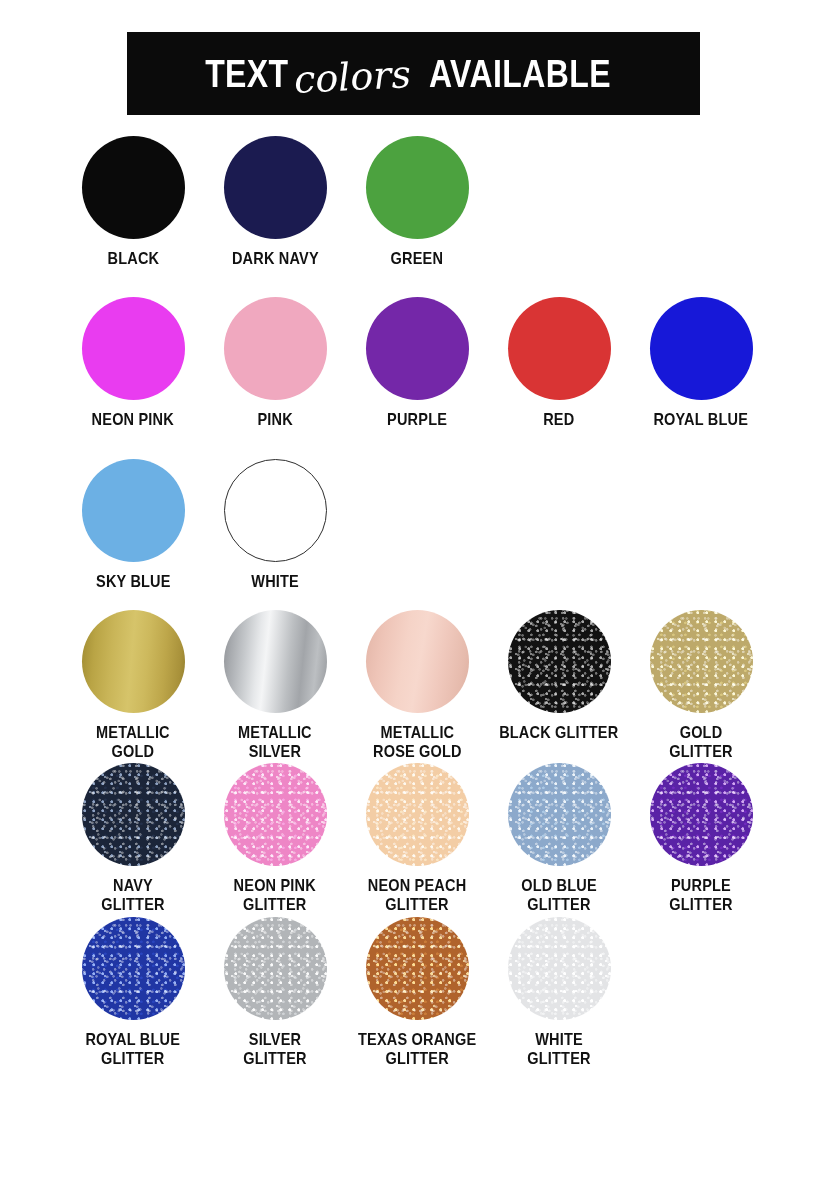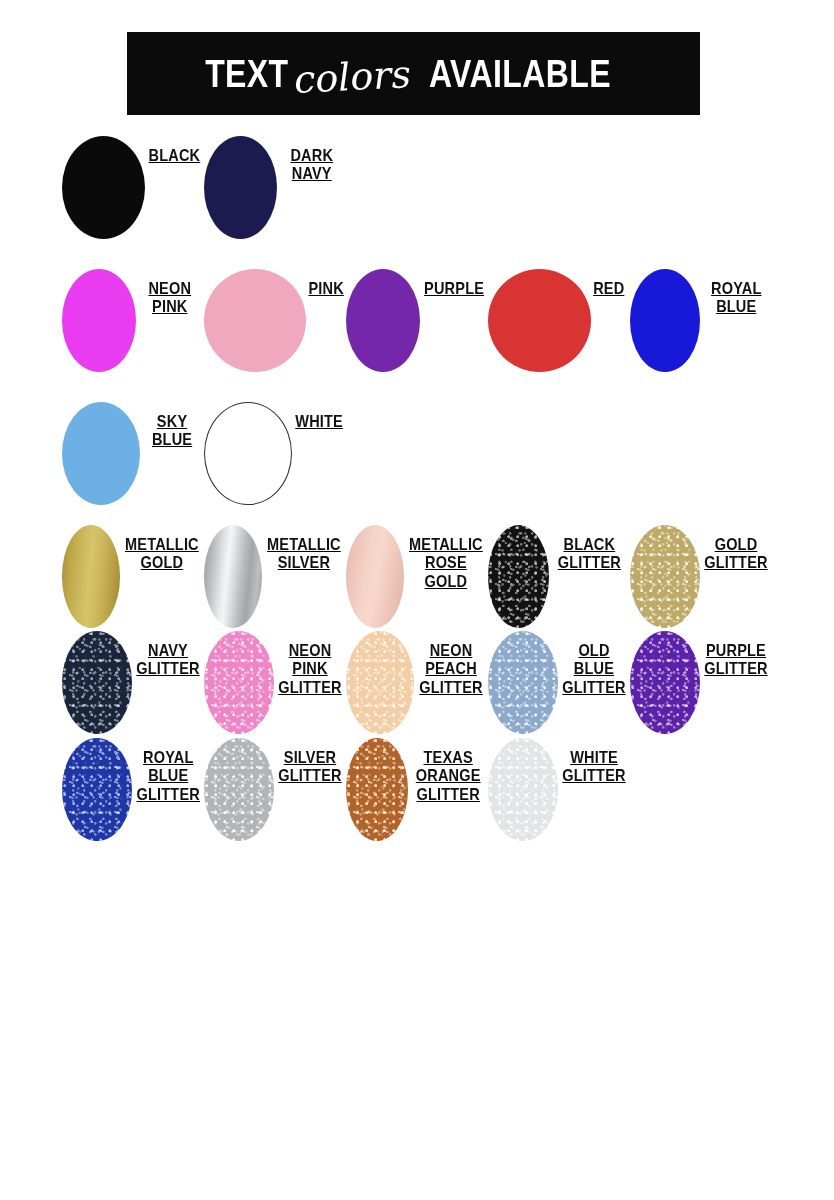--- a/index.html
+++ b/index.html
@@ -69,22 +69,22 @@
     top: 136px;
     width: 710px;
   }
   .row {
     display: flex;
     width: 710px;
   }
   .cell {
     width: 142px;
     display: flex;
-    flex-direction: row;
-    text-decoration: underline;
+    flex-direction: column;
+    align-items: center;
   }
   .cell.empty { visibility: hidden; }
 
   .swatch {
     width: 103px;
     height: 103px;
     border-radius: 50%;
     position: relative;
   }
   .swatch.outlined {
@@ -292,20 +292,24 @@
 
     <div class="row r1">
       <div class="cell">
         <div class="swatch" style="background:#0a0a0a"></div>
         <div class="label">BLACK</div>
       </div>
       <div class="cell">
         <div class="swatch" style="background:#1b1b50"></div>
         <div class="label">DARK NAVY</div>
       </div>
+      <div class="cell">
+        <div class="swatch" style="background:#4ca23f"></div>
+        <div class="label">GREEN</div>
+      </div>
     </div>
 
     <div class="row r2">
       <div class="cell">
         <div class="swatch" style="background:#e93cf0"></div>
         <div class="label">NEON PINK</div>
       </div>
       <div class="cell">
         <div class="swatch" style="background:#f0a8bf"></div>
         <div class="label">PINK</div>

